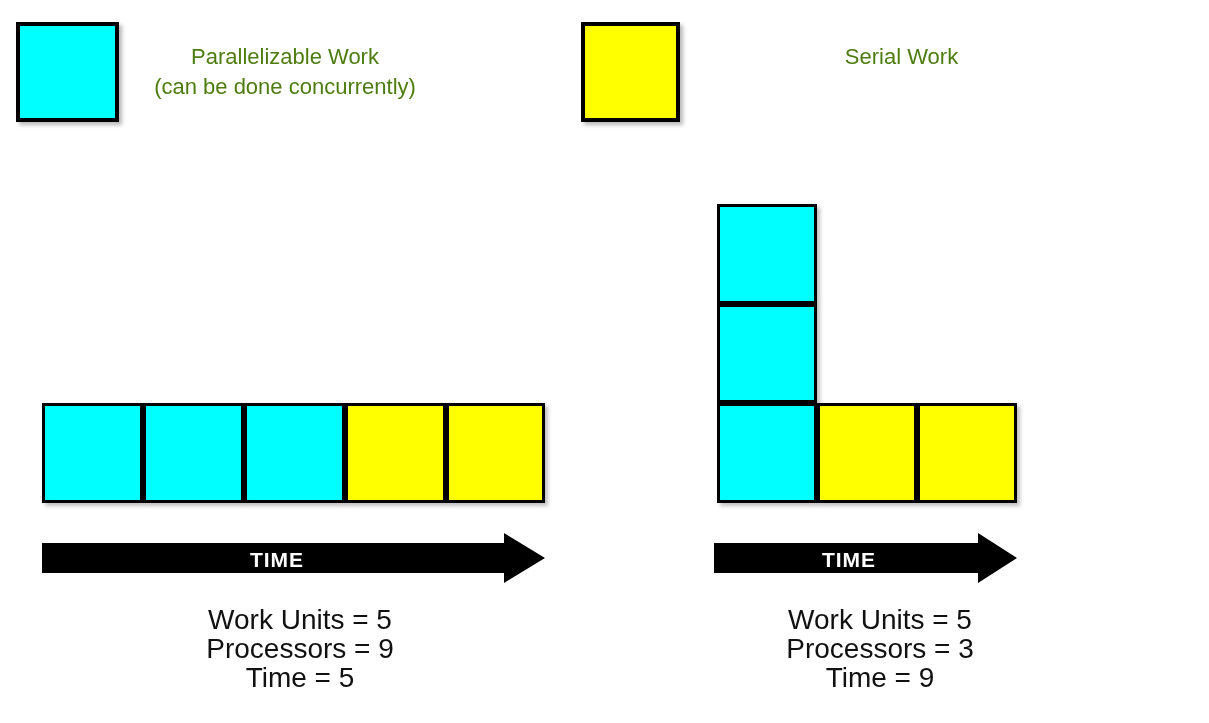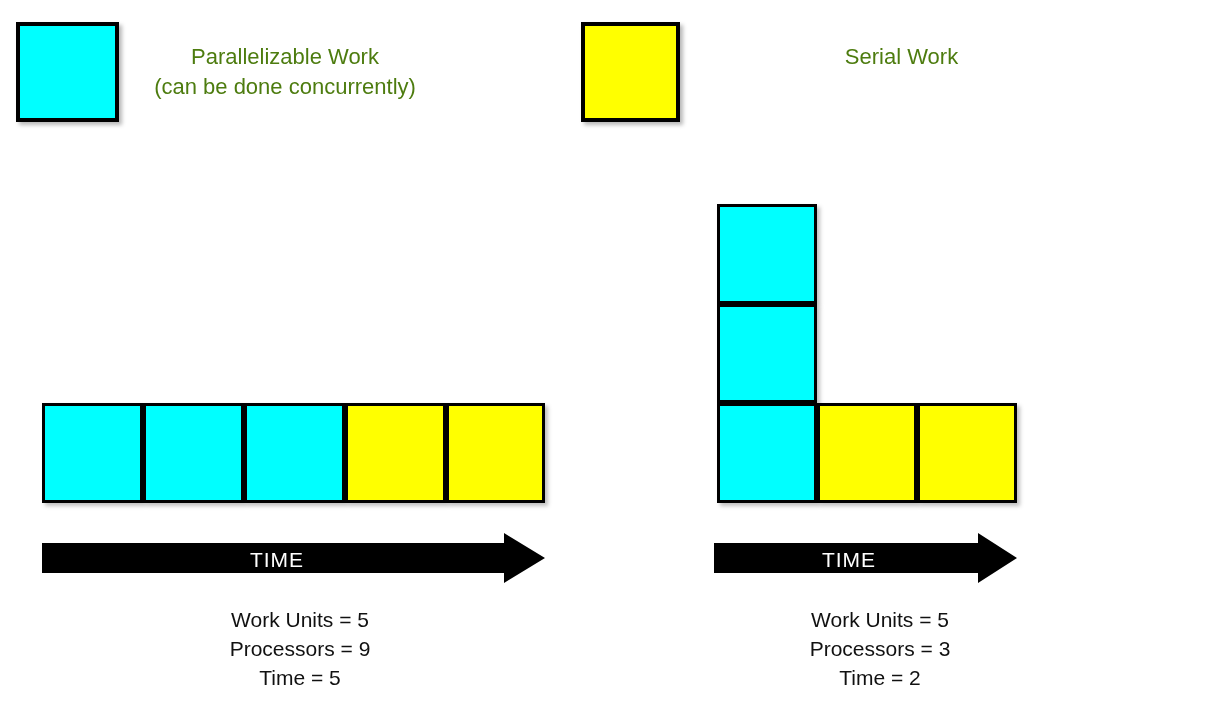--- a/index.html
+++ b/index.html
@@ -45,32 +45,32 @@
 
   
   .time-arrow {
     position: absolute;
     display: block;
   }
   .time-label {
     position: absolute;
     color: #ffffff;
     font-size: 21px;
-    font-weight: normal;
+    font-weight: bold;
     letter-spacing: 1px;
     text-align: center;
     line-height: 1;
     white-space: nowrap;
   }
 
   
   .caption {
     position: absolute;
     text-align: center;
-    font-size: 21px;
+    font-size: 28px;
     line-height: 29px;
     color: #111111;
     white-space: nowrap;
   }
   .caption .line { display: block; }
 </style>
 </head>
 <body>
 
 <div>
@@ -120,16 +120,16 @@
   <div class="block shadowed" style="left:917px; top:403px; width:100px; height:100px; background:#ffff00;"></div>
 
   <svg class="time-arrow" style="left:714px; top:533px; width:303px; height:50px;" viewBox="0 0 303 50" xmlns="http://www.w3.org/2000/svg">
     <polygon points="0,10 264,10 264,0 303,25 264,50 264,40 0,40" fill="#000000"></polygon>
   </svg>
   <div class="time-label" style="left:714px; top:549px; width:270px;">TIME</div>
 
   <div class="caption" style="left:730px; top:605px; width:300px;">
     <span class="line">Work Units = 5</span>
     <span class="line">Processors = 3</span>
-    <span class="line">Time = 2</span>
+    <span class="line">Time = 9</span>
   </div>
 
 </div>
 
 </body></html>

